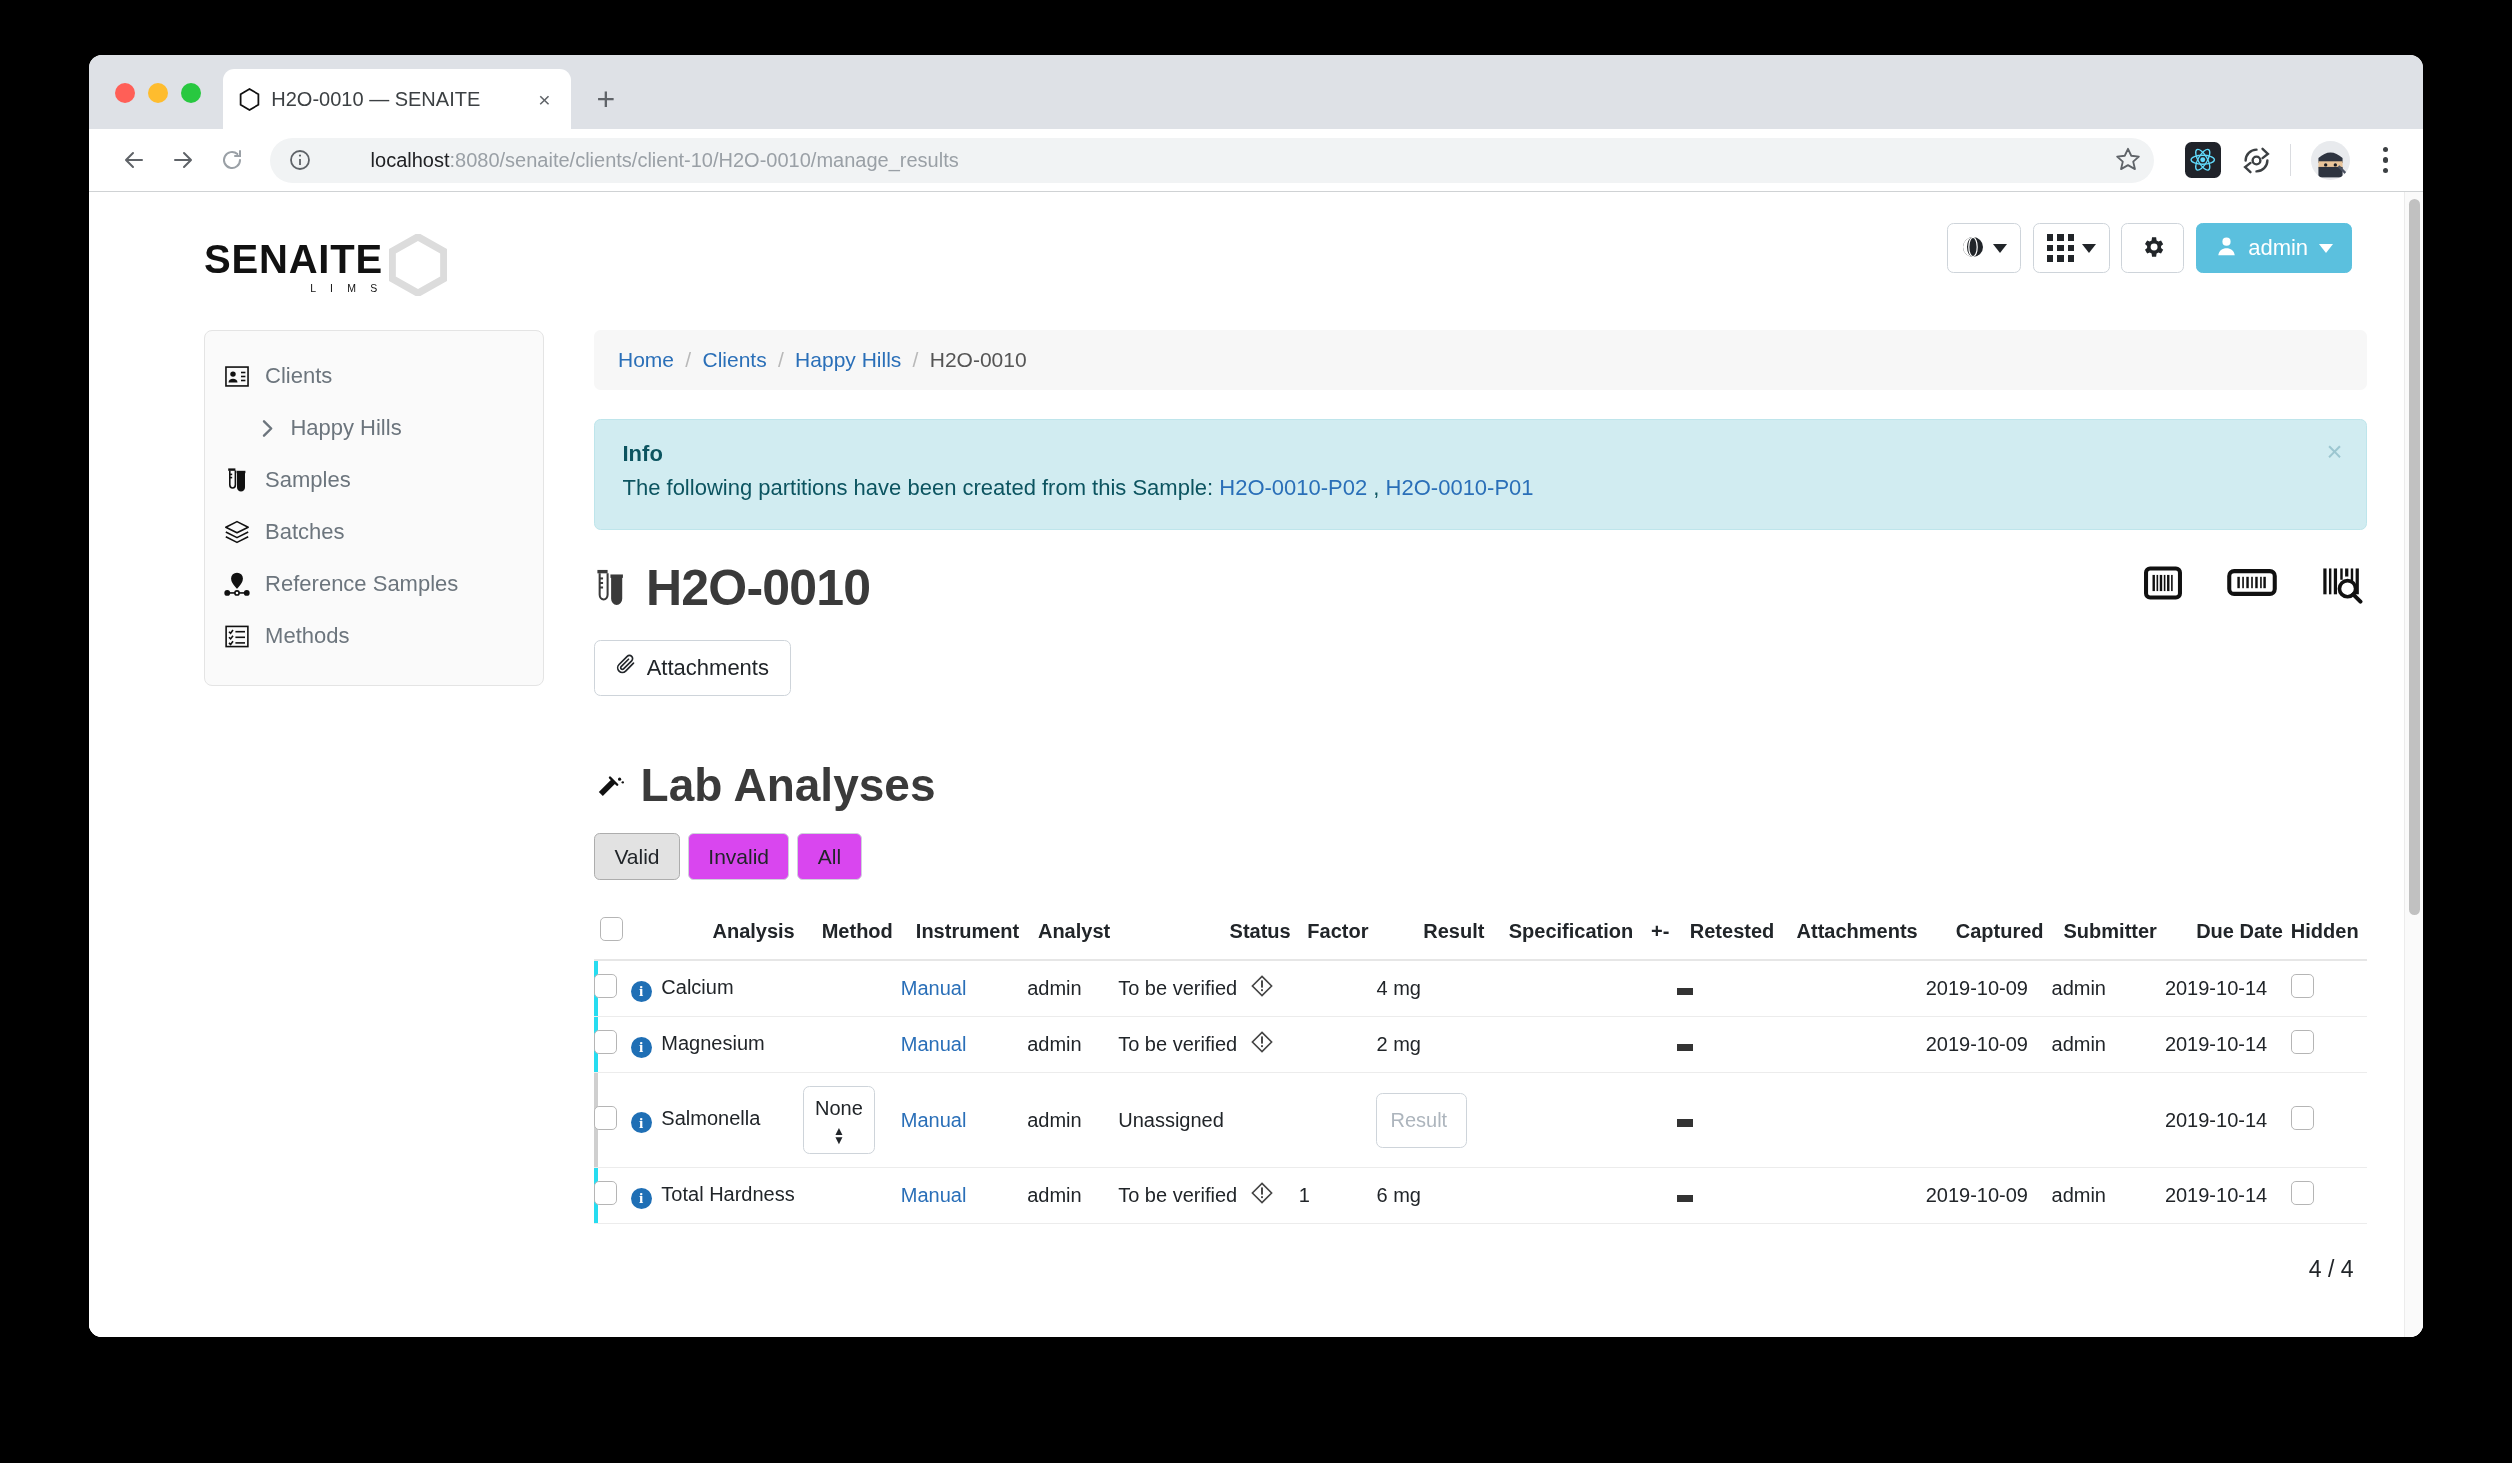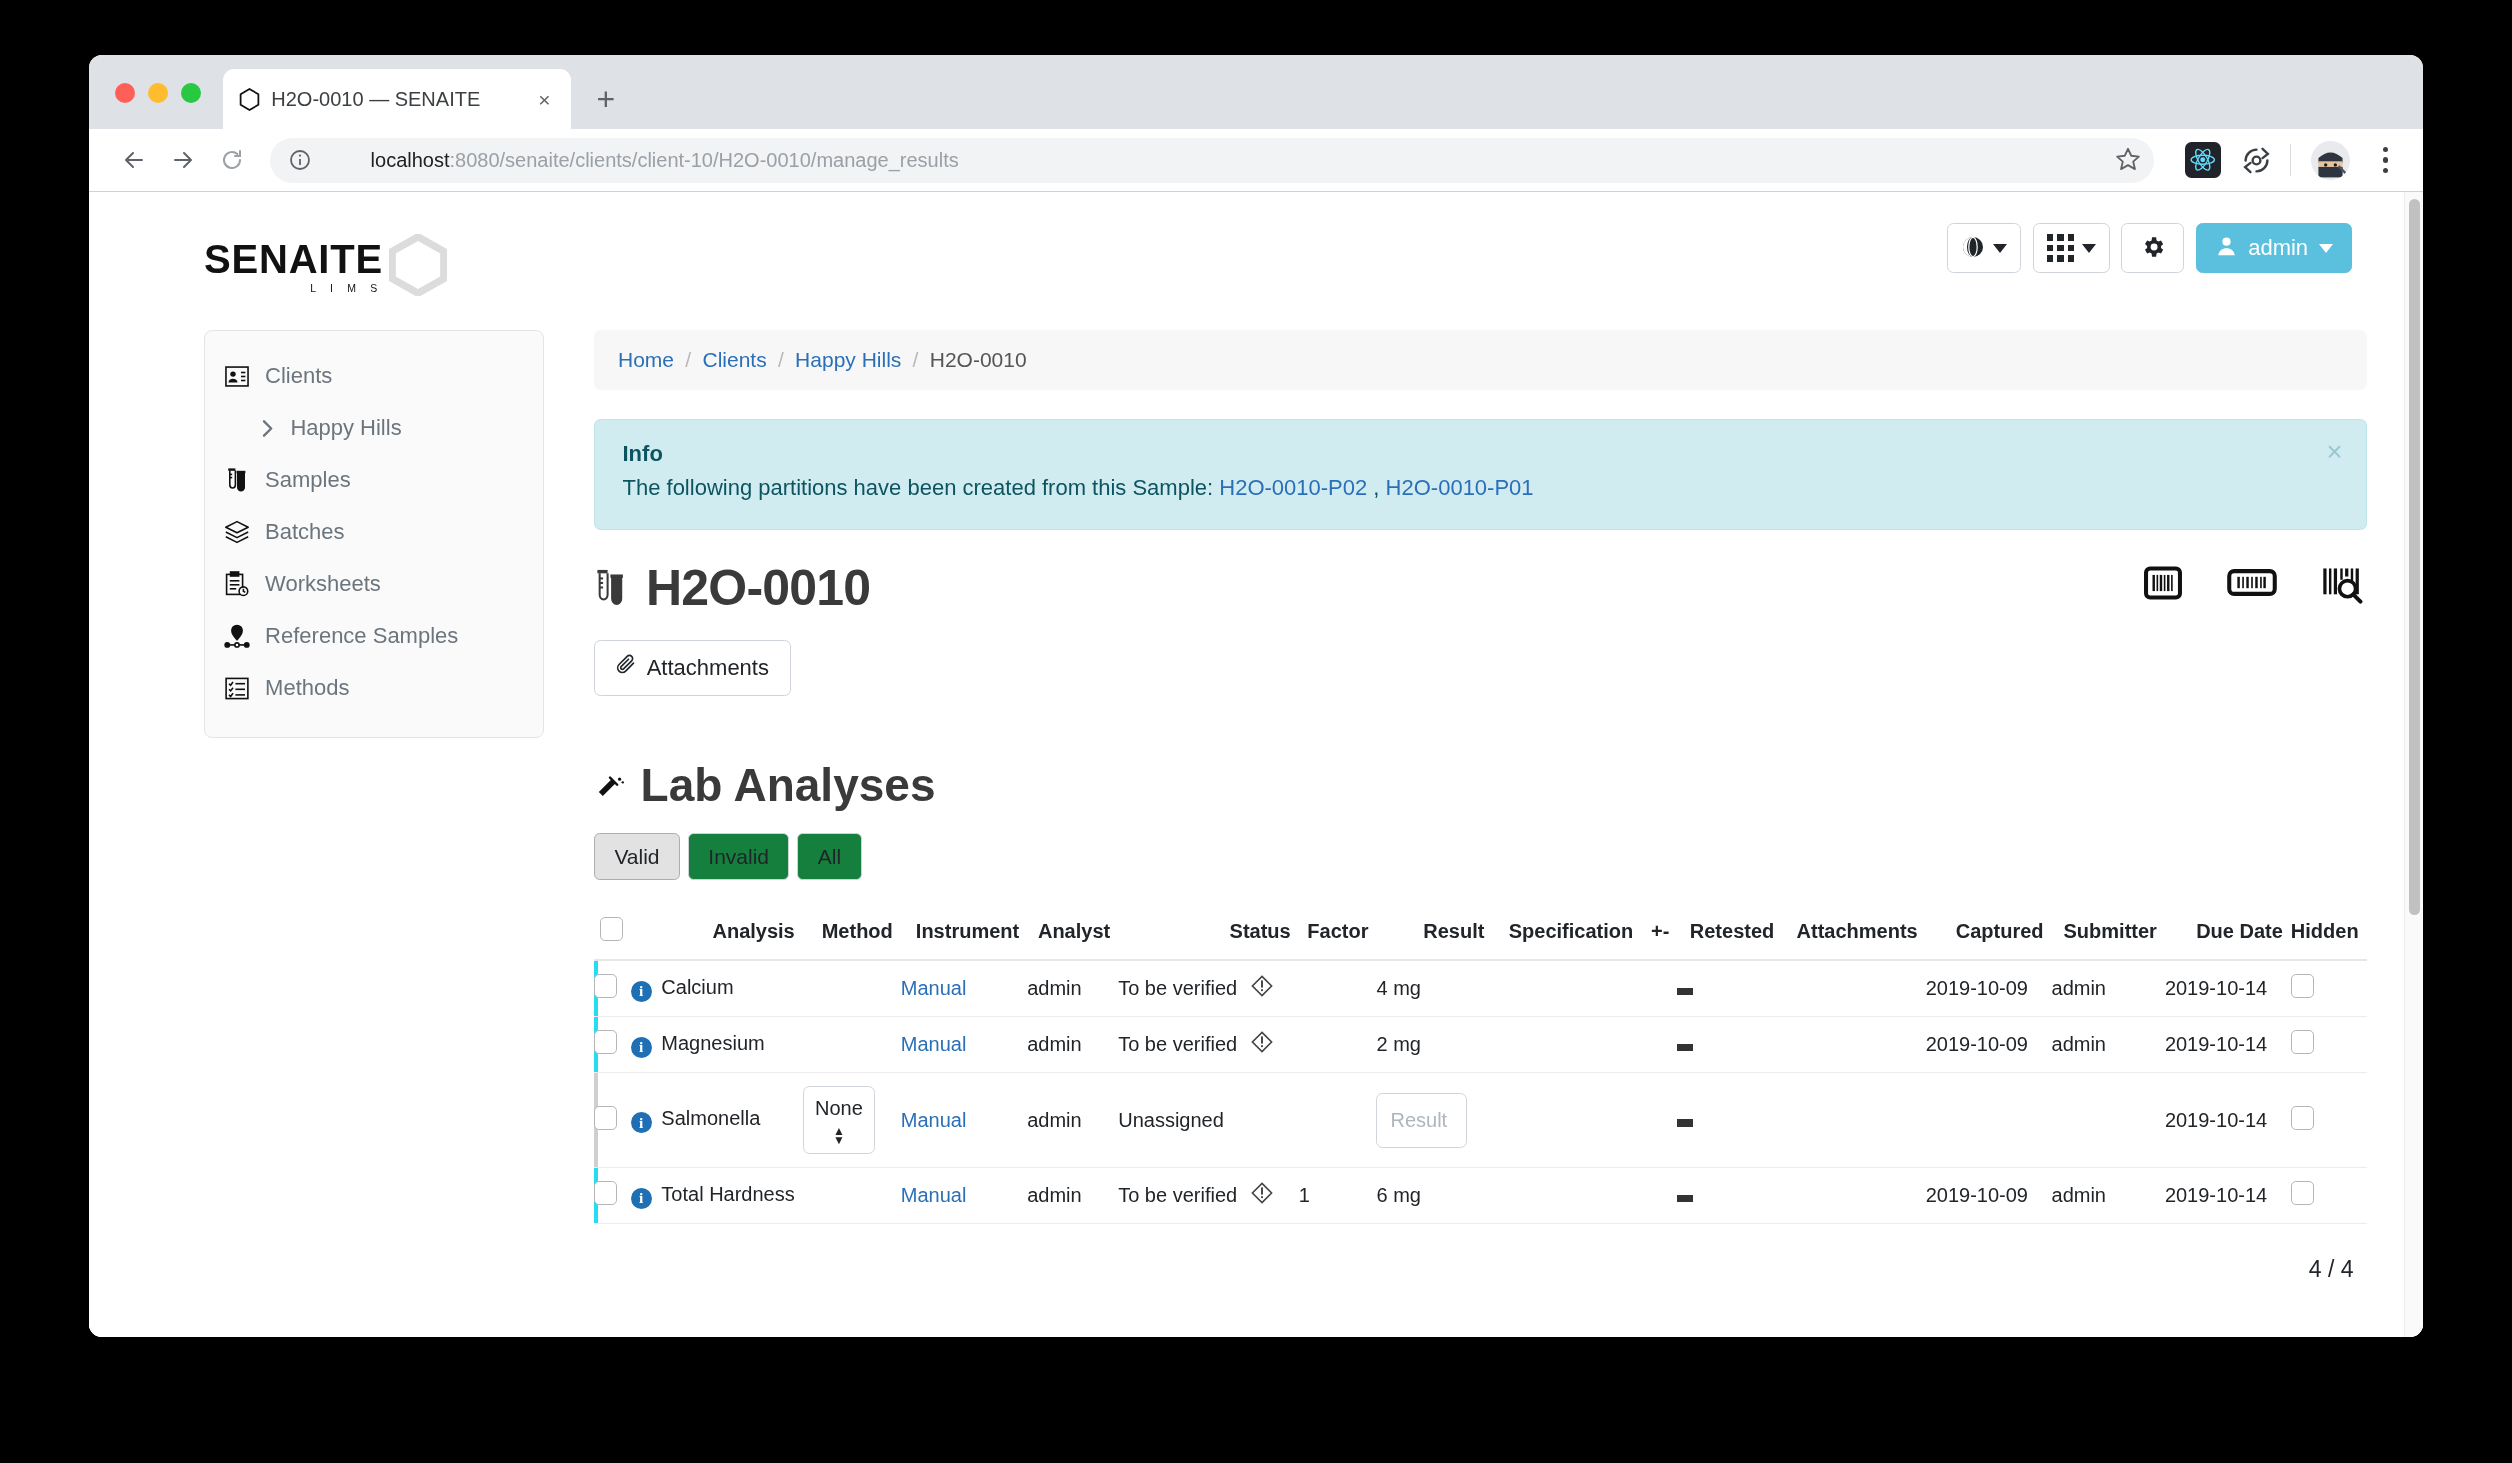--- a/index.html
+++ b/index.html
@@ -320,21 +320,21 @@
   .section-title {
     margin-top: 62px;
     display: flex; align-items: center; gap: 14.6px;
     font-size: 46px; font-weight: 700; color: #3a3a3a; text-align: right;
   }
   .section-title .sico { display: flex; color: #111; }
 
   .filter-group { margin-top: 21px; display: flex; gap: 8px; }
   .fbtn {
     border: 0.8px solid #ced4da; border-radius: 5.7px;
-    background: #15803d; color: #212529;
+    background: #d946ef; color: #212529;
     font-size: 21px;
     padding: 10.5px 19.4px;
   }
   .fbtn.active { background: #e2e2e2; border-color: #adadad; }
 
   
   table.analyses {
     margin-top: 24px;
     width: 100%;
     border-collapse: collapse;
@@ -603,34 +603,20 @@
               <span class="nav-ico">
                 <svg width="26" height="24" viewBox="0 0 32 30" fill="none" stroke="#111" stroke-width="2" stroke-linejoin="round">
                     <polygon points="16,2 30,9 16,16 2,9"></polygon>
                     <polyline points="2,15 16,22 30,15"></polyline>
                     <polyline points="2,21 16,28 30,21"></polyline>
                   </svg>
               </span>
               <span>Batches</span>
             </div>
 
-            <div class="nav-item">
-              <span class="nav-ico">
-                <svg width="24" height="26" viewBox="0 0 30 32" fill="none" stroke="#111" stroke-width="2">
-                    <rect x="2" y="4" width="20" height="25"></rect>
-                    <rect x="7" y="1" width="10" height="5" fill="#111"></rect>
-                    <line x1="6" y1="12" x2="18" y2="12"></line>
-                    <line x1="6" y1="17" x2="18" y2="17"></line>
-                    <line x1="6" y1="22" x2="14" y2="22"></line>
-                    <circle cx="23" cy="25" r="5.4" fill="#fff"></circle>
-                    <polyline points="23,22 23,25 25.4,26.4"></polyline>
-                  </svg>
-              </span>
-              <span>Worksheets</span>
-            </div>
 
             <div class="nav-item">
               <span class="nav-ico">
                 <svg width="26" height="26" viewBox="0 0 32 32" fill="none" stroke="#111" stroke-width="2">
                     <path d="M16 3a6.3 6.3 0 0 1 6.3 6.3c0 4.7-6.3 11.2-6.3 11.2S9.7 14 9.7 9.3A6.3 6.3 0 0 1 16 3z" fill="#111"></path>
                     <line x1="4" y1="27" x2="28" y2="27"></line>
                     <circle cx="4" cy="27" r="2.6" fill="#111"></circle>
                     <circle cx="28" cy="27" r="2.6" fill="#111"></circle>
                     <circle cx="16" cy="27" r="2.6" fill="#fff"></circle>
                   </svg>

